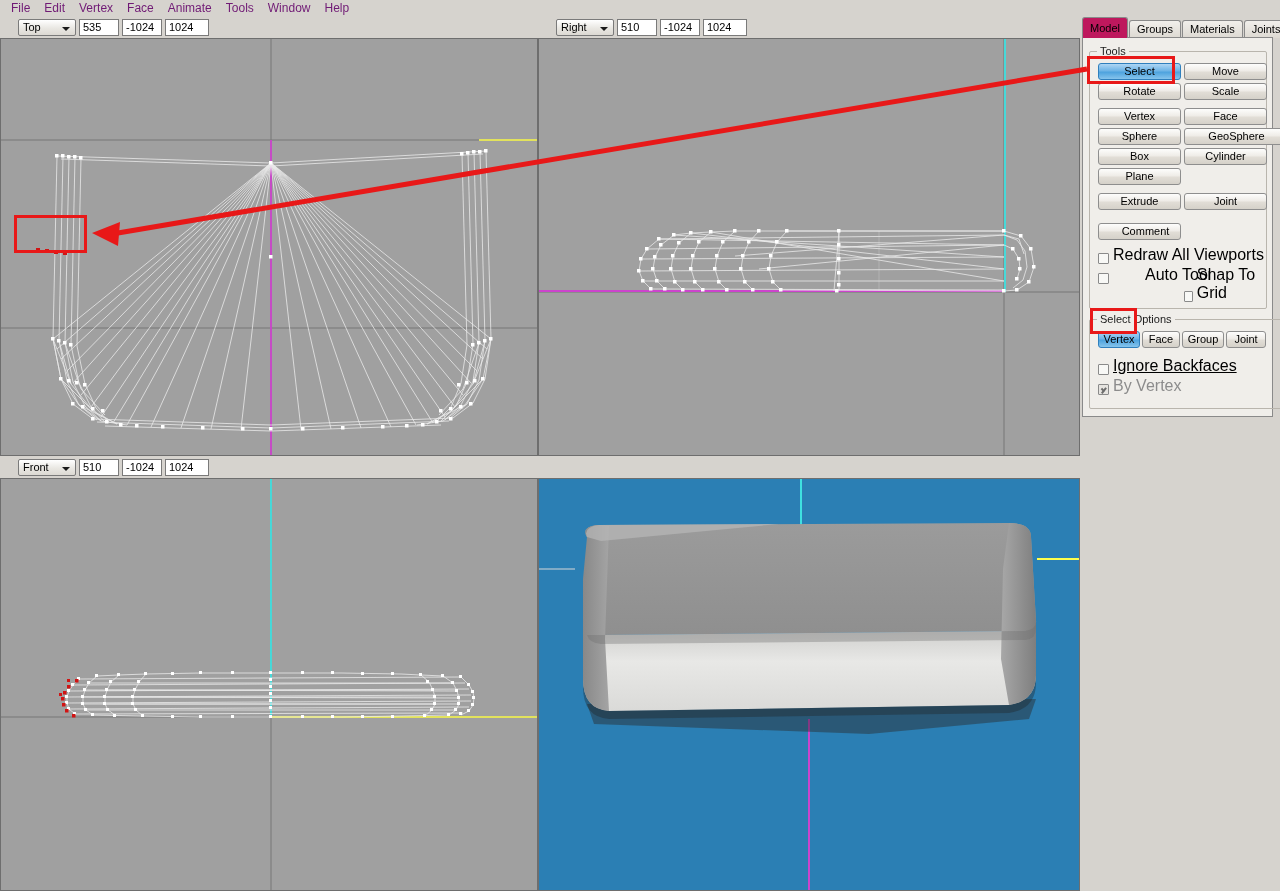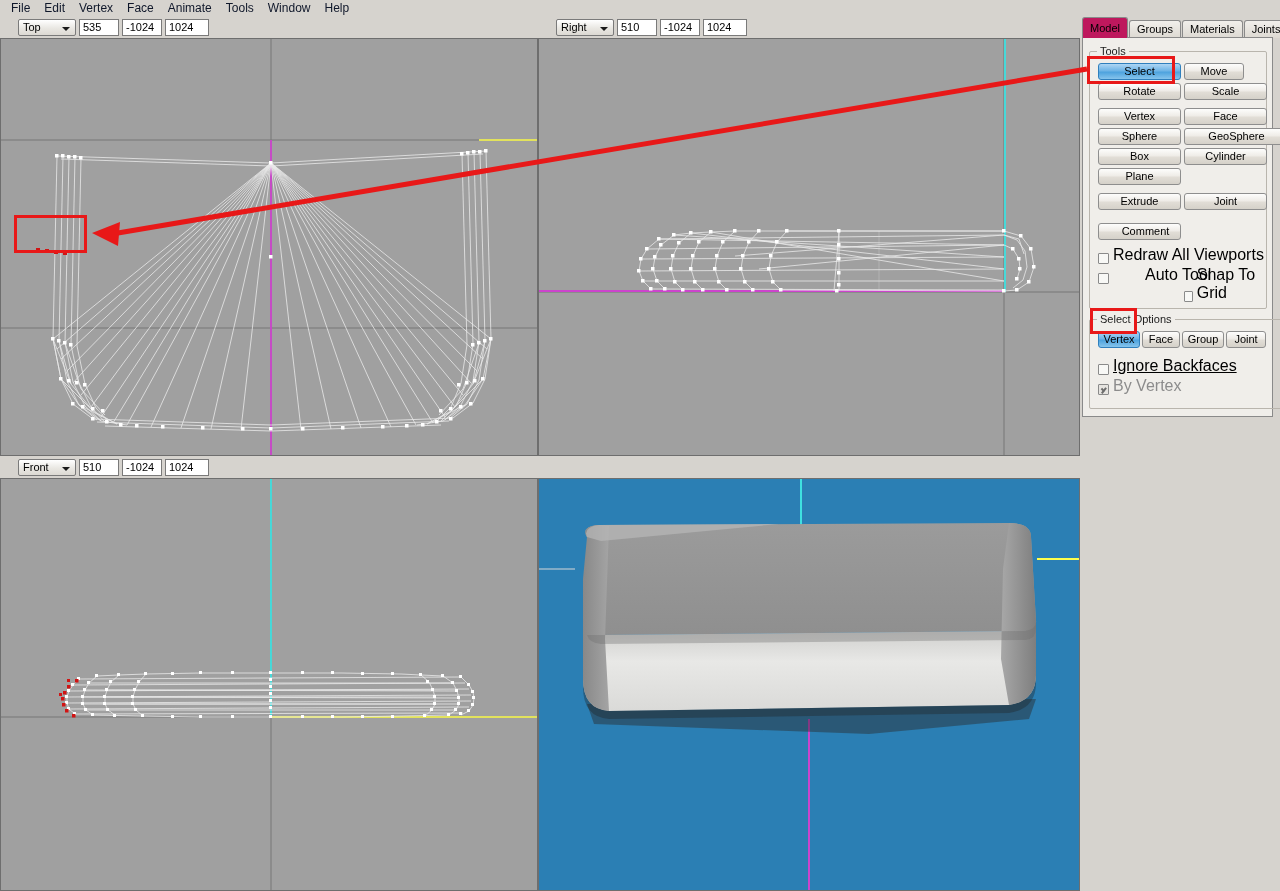--- a/index.html
+++ b/index.html
@@ -7,21 +7,21 @@
     width:1280px;height:891px;overflow:hidden;
     font-family:"Liberation Sans", sans-serif;
     font-size:11px;color:#000;
     -webkit-font-smoothing:none;
   }
   #app{position:relative;width:1280px;height:891px;background:#d6d3ce;}
 
   
   #menubar{position:absolute;left:0;top:0;width:1280px;height:16px;
     background:#d6d3ce;display:flex;align-items:center;padding-left:4px;box-sizing:border-box;}
-  .menu-item{padding:1px 7px;font-size:12px;line-height:14px;color:#0f172a;white-space:nowrap;cursor:default;}
+  .menu-item{padding:1px 7px;font-size:12px;line-height:14px;color:#701a75;white-space:nowrap;cursor:default;}
 
   
   .vp-wrap{position:absolute;}
   .vp-header{position:absolute;left:0;top:0;height:22px;width:100%;
     background:#d6d3ce;display:flex;align-items:center;box-sizing:border-box;}
   .vp-combo{position:relative;width:58px;height:17px;margin-left:18px;
     background:linear-gradient(#ffffff,#e9e7e2 55%,#dcd9d3);
     border:1px solid #7a7a7a;border-radius:2px;box-sizing:border-box;
     display:flex;align-items:center;font-size:11px;padding-left:4px;cursor:default;}
   .vp-combo .caret{position:absolute;right:5px;top:7px;width:0;height:0;
@@ -542,21 +542,21 @@
       <div class="tab">Materials</div>
       <div class="tab">Joints</div>
     </div>
 
     <div id="panelbody">
 
       <div class="group" style="left:6px;top:13px;width:178px;height:258px;">
         <span class="group-label">Tools</span>
 
         <div class="btn sel" style="left:8px;top:11px;width:83px;">Select</div>
-        <div class="btn" style="left:94px;top:11px;width:60px;text-align:center;">Move</div>
+        <div class="btn" style="left:94px;top:11px;width:83px;text-align:center;">Move</div>
         <div class="btn" style="left:8px;top:31px;width:83px;">Rotate</div>
         <div class="btn" style="left:94px;top:31px;width:83px;">Scale</div>
 
         <div class="btn" style="left:8px;top:56px;width:83px;">Vertex</div>
         <div class="btn" style="left:94px;top:56px;width:83px;">Face</div>
         <div class="btn" style="left:8px;top:76px;width:83px;">Sphere</div>
         <div class="btn" style="left:94px;top:76px;width:105px;">GeoSphere</div>
         <div class="btn" style="left:8px;top:96px;width:83px;">Box</div>
         <div class="btn" style="left:94px;top:96px;width:83px;">Cylinder</div>
         <div class="btn" style="left:8px;top:116px;width:83px;">Plane</div>

